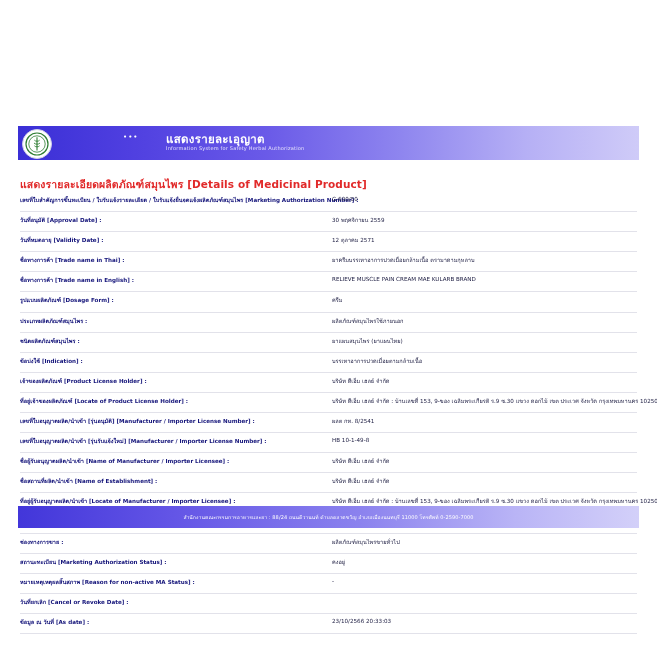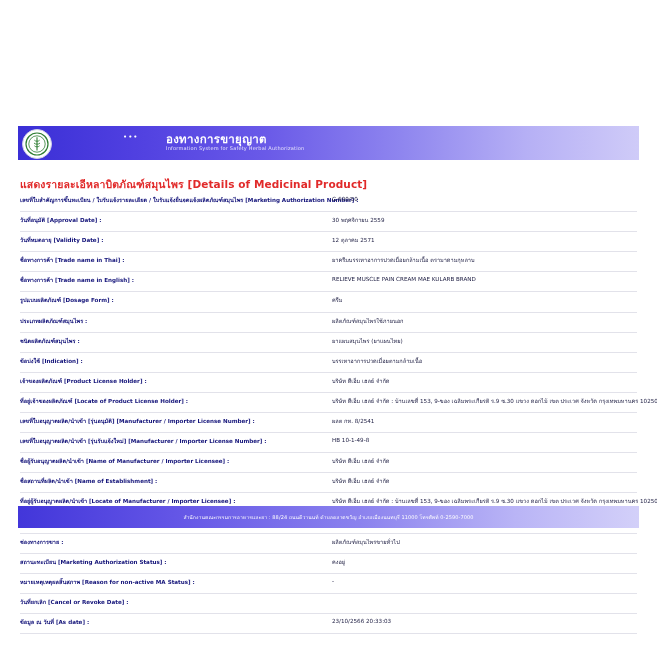--- a/index.html
+++ b/index.html
@@ -132,36 +132,36 @@
     letter-spacing: 0.1px;
   }
 </style>
 </head>
 <body>
 
 <div class="page">
 
   <div class="banner">
     <div class="banner-dots">•••</div>
-    <div class="banner-title">องทางการขายุญาต</div>
+    <div class="banner-title">แสดงรายละเอุญาต</div>
     <div class="banner-sub">Information System for Safety Herbal Authorization</div>
   </div>
 
   <div class="logo">
     <svg width="24" height="24" viewBox="0 0 24 24" aria-hidden="true">
       <circle cx="12" cy="12" r="11" fill="#ffffff" stroke="#2e7d32" stroke-width="1.2"></circle>
       <circle cx="12" cy="12" r="8.2" fill="none" stroke="#2e7d32" stroke-width="0.8"></circle>
       <path d="M12 5.2 L12 18.4" stroke="#2e7d32" stroke-width="1.1"></path>
       <path d="M9.4 8.2 C10.6 9.6 13.4 9.6 14.6 8.2" fill="none" stroke="#2e7d32" stroke-width="0.9"></path>
       <path d="M9.0 11.0 C10.4 12.6 13.6 12.6 15.0 11.0" fill="none" stroke="#2e7d32" stroke-width="0.9"></path>
       <path d="M9.4 13.8 C10.6 15.2 13.4 15.2 14.6 13.8" fill="none" stroke="#2e7d32" stroke-width="0.9"></path>
     </svg>
   </div>
 
-  <div class="doc-title">แสดงรายละเอีหลาบิตภัณฑ์สมุนไพร [Details of Medicinal Product]</div>
+  <div class="doc-title">แสดงรายละเอียดผลิตภัณฑ์สมุนไพร [Details of Medicinal Product]</div>
 
   <div class="rows">
     <div class="row">
       <div class="label">เลขที่ใบสำคัญการขึ้นทะเบียน / ใบรับแจ้งรายละเอียด / ใบรับแจ้งยื่นจดแจ้งผลิตภัณฑ์สมุนไพร [Marketing Authorization Number] :</div>
       <div class="value">G 600/50</div>
     </div>
     <div class="row">
       <div class="label">วันที่อนุมัติ [Approval Date] :</div>
       <div class="value">30 พฤศจิกายน 2559</div>
     </div>

